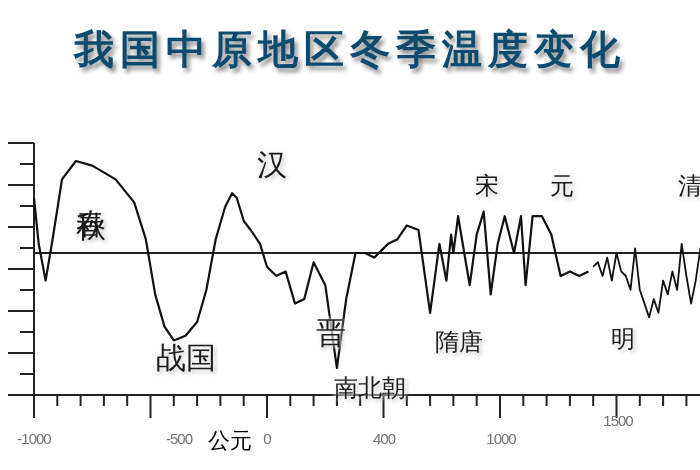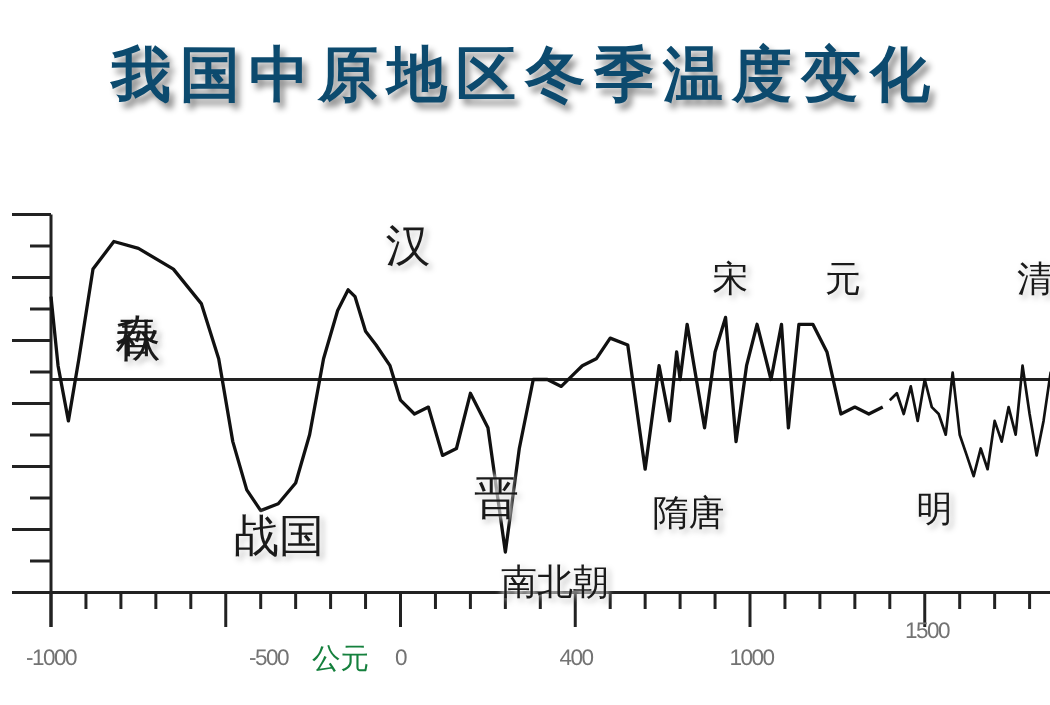--- a/index.html
+++ b/index.html
@@ -18,21 +18,21 @@
       white-space: nowrap;
     }
     .dyn-label.vertical { writing-mode: vertical-rl; letter-spacing: 2px; }
     .dyn-label.small { font-size: 24px; }
     .tick-label {
       position: absolute; font-family: "Liberation Sans", sans-serif;
       font-size: 15px; color: #737373; transform: translateX(-50%);
       letter-spacing: -1px;
     }
     .era-caption {
-      position: absolute; font-size: 19px; color: #15803d;
+      position: absolute; font-size: 22px; color: #000000;
     }
   </style>
 </head>
 <body>
 
 <div class="title">我国中原地区冬季温度变化</div>
 
 <svg class="chart" width="700" height="470" viewBox="0 0 700 470" xmlns="http://www.w3.org/2000/svg">
 
   <g stroke="#222" stroke-width="2">

